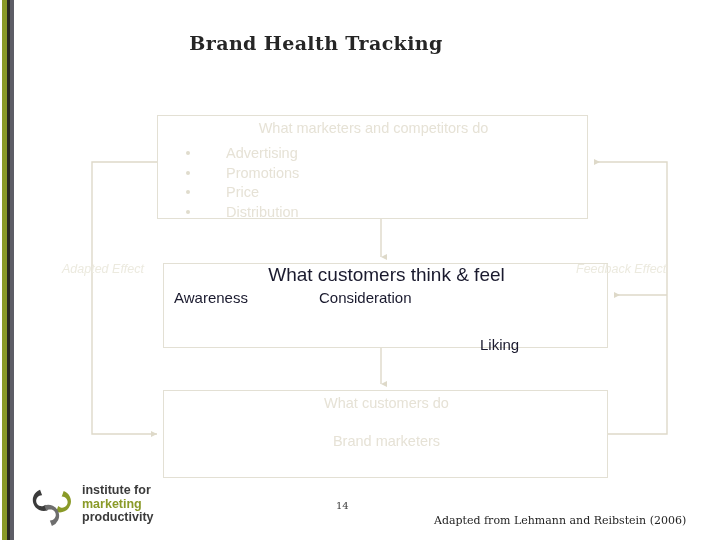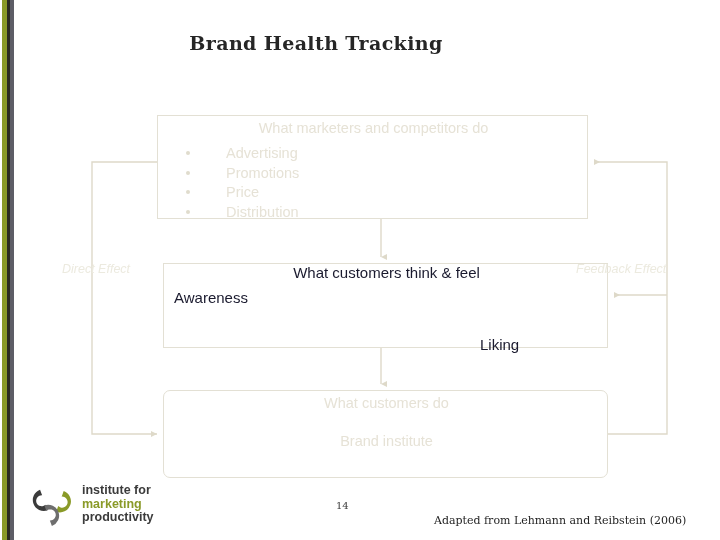--- a/index.html
+++ b/index.html
@@ -89,36 +89,36 @@
     border-radius: 50%;
     background: #e0dccd;
   }
 
   
   #box-think-feel { left: 163px; top: 263px; width: 445px; height: 85px; }
   #box-think-feel .box-heading {
     position: absolute;
     left: 0; top: 0px; width: 445px;
     text-align: center;
-    font-size: 15px;
+    font-size: 19px;
     color: #1a1a2e;
   }
   .stage {
     position: absolute;
     top: 25px;
     font-size: 15px;
     color: #1a1a2e;
     white-space: nowrap;
   }
   #stage-awareness   { left: 10px;  }
   #stage-consideration { left: 155px; }
   #stage-liking      { left: 316px; margin-top: 47px; }
 
   
-  #box-customers-do { left: 163px; top: 390px; width: 445px; height: 88px; border-radius: 7px; }
+  #box-customers-do { left: 163px; top: 390px; width: 445px; height: 88px; }
   #box-customers-do .box-heading {
     position: absolute;
     left: 0; top: 4px; width: 445px;
     text-align: center;
     font-size: 14.5px;
     color: #e6e2d6;
   }
   #box-customers-do .box-sub {
     position: absolute;
     left: 0; top: 42px; width: 445px;
@@ -225,29 +225,30 @@
       <li>
         <span class="bullet-dot"></span>
         <span>Distribution</span>
       </li>
     </ul>
   </div>
 
   <div class="box" id="box-think-feel">
     <div class="box-heading">What customers think &amp; feel</div>
     <div class="stage" id="stage-awareness">Awareness</div>
+    <div class="stage" id="stage-consideration">Consideration</div>
     <div class="stage" id="stage-liking">Liking</div>
   </div>
 
   <div class="box" id="box-customers-do">
     <div class="box-heading">What customers do</div>
-    <div class="box-sub">Brand institute</div>
-  </div>
-
-  <div class="side-label" id="label-direct-effect">Direct Effect</div>
+    <div class="box-sub">Brand marketers</div>
+  </div>
+
+  <div class="side-label" id="label-direct-effect">Adapted Effect</div>
   <div class="side-label" id="label-feedback-effect">Feedback Effect</div>
 </div>
 
 <div id="page-number">14</div>
 <div id="source-note">Adapted from Lehmann and Reibstein (2006)</div>
 
 <div id="logo">
   <svg id="logo-mark" width="52" height="44" viewBox="0 0 52 44" xmlns="http://www.w3.org/2000/svg">
 
     <path d="M20,6 A11,11 0 1 0 20,28 L20,22 A5.5,5.5 0 1 1 20,12 Z" fill="#3b3b3b" transform="rotate(-20 17 17)"></path>

